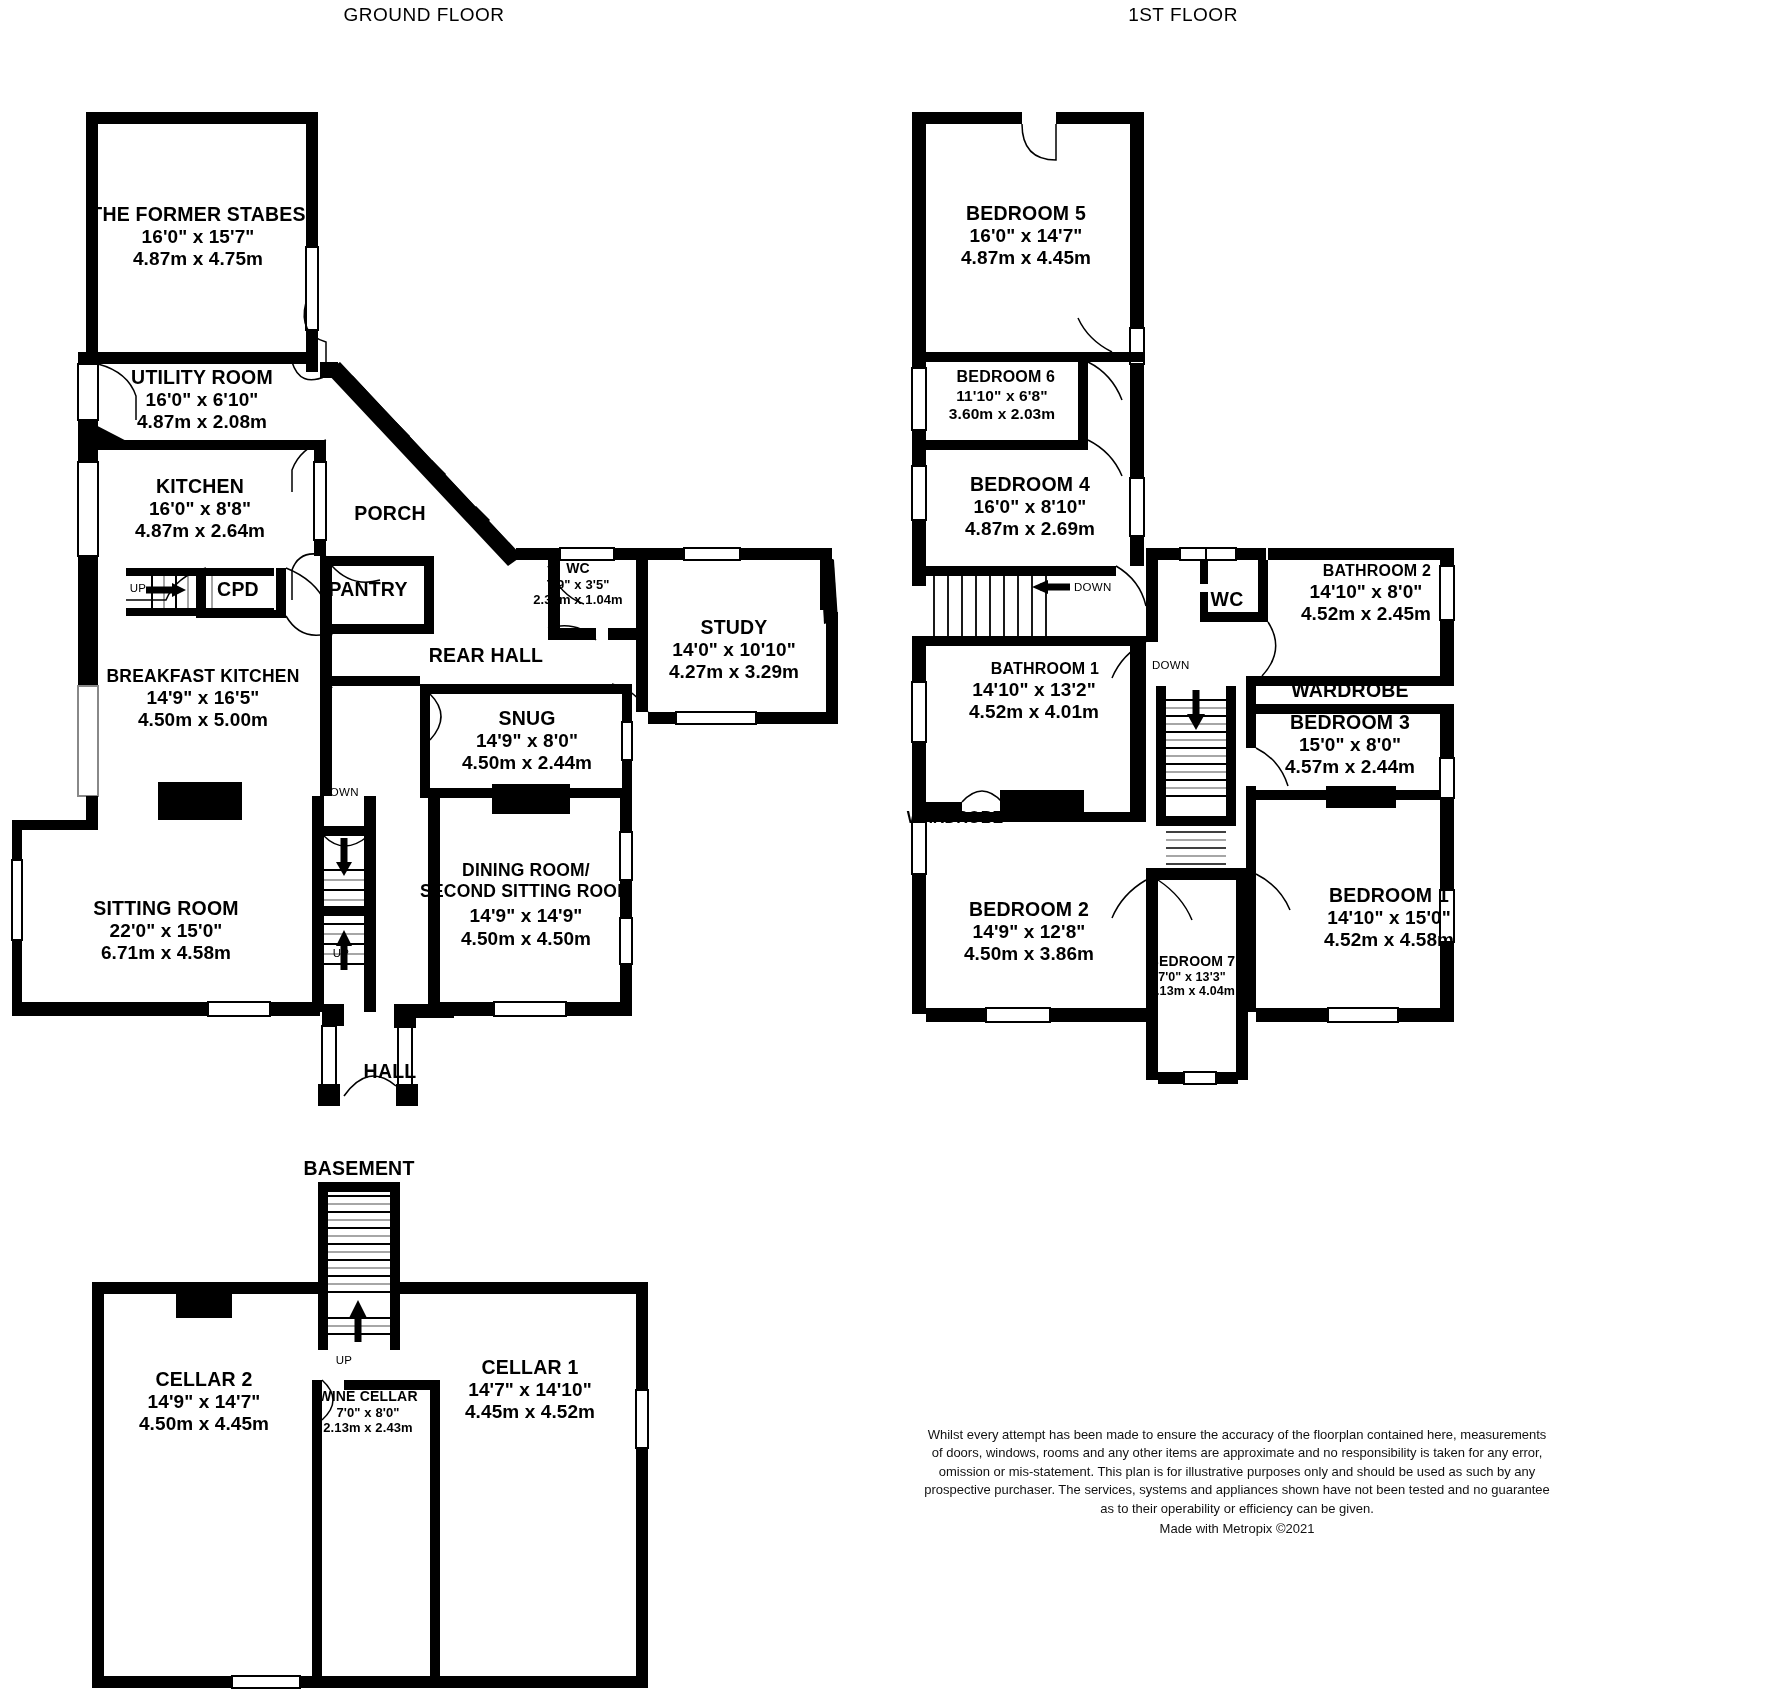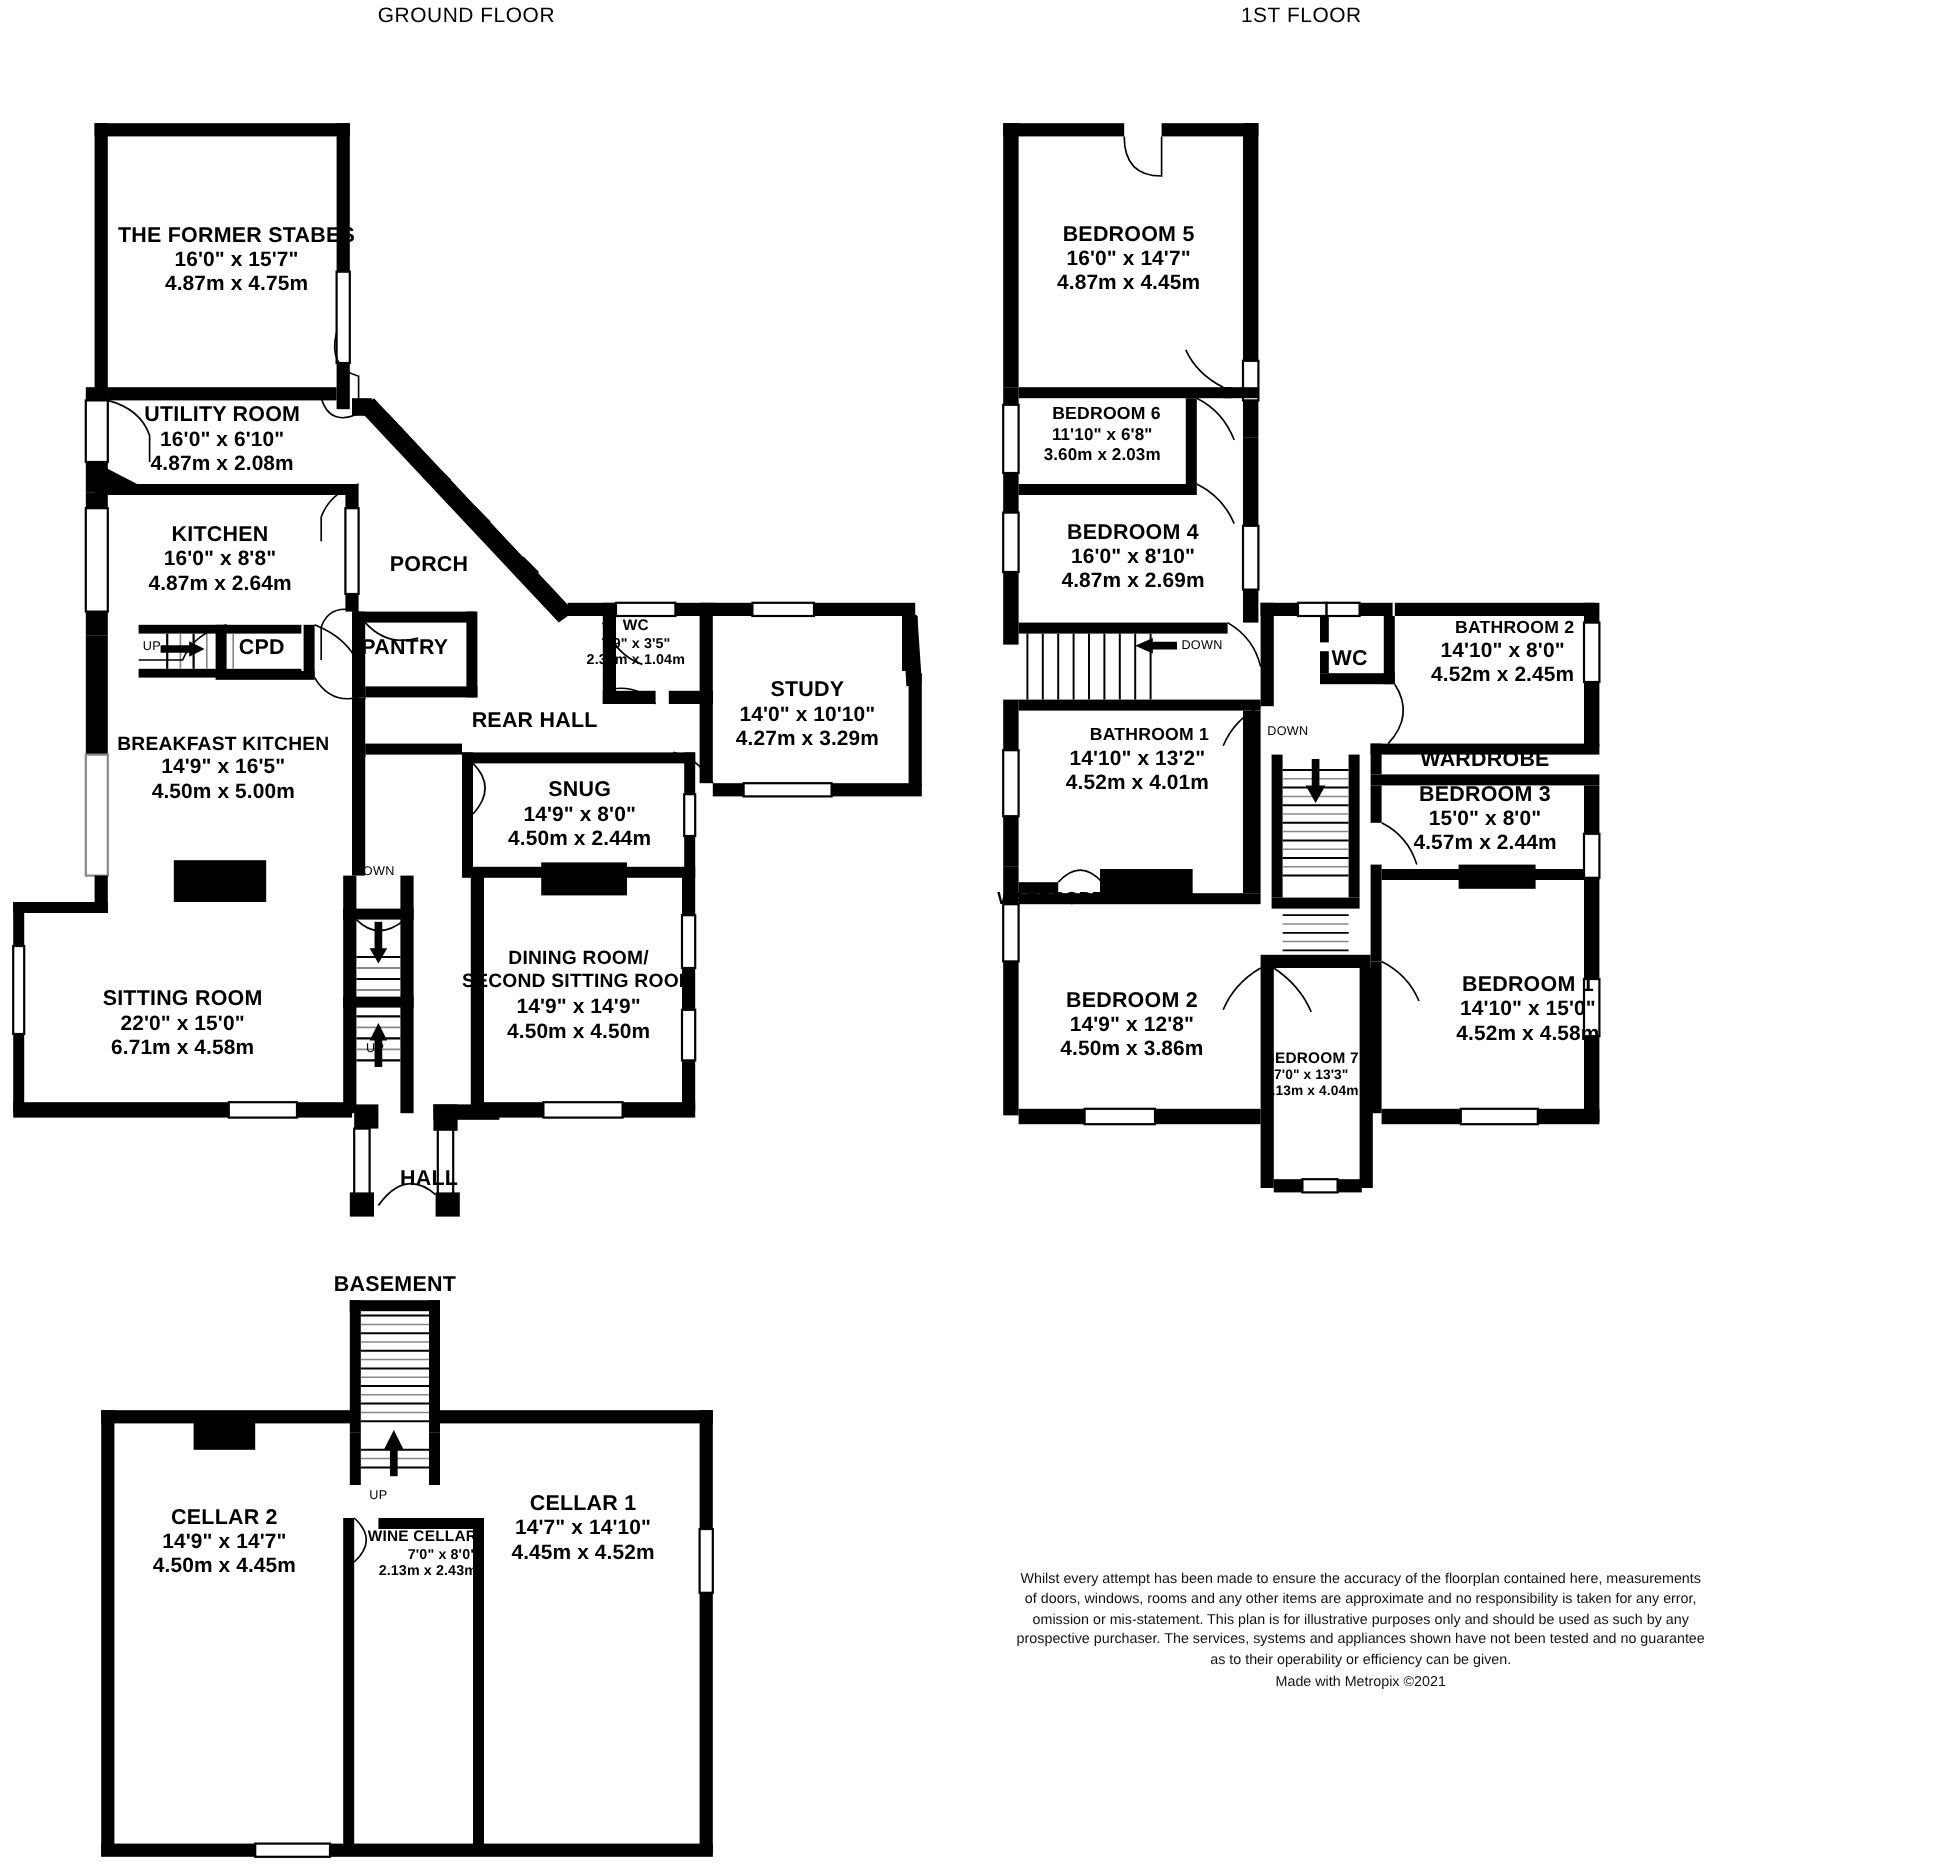--- a/index.html
+++ b/index.html
@@ -402,21 +402,21 @@
       </g>
       <g fill="none" stroke="#000" stroke-width="1.5">
         <path d="M322 1380 Q344 1400 322 1420"></path>
       </g>
     </g>
   </svg>
 
   <div class="floor-title" style="left:424px;top:4px;">GROUND FLOOR</div>
   <div class="floor-title" style="left:1183px;top:4px;">1ST FLOOR</div>
 
-  <div class="lbl" style="left:215px;top:203px;">
+  <div class="lbl" style="left:198px;top:203px;">
     <div class="nm">THE FORMER STABES</div>
     <div class="dim">16'0"  x 15'7"</div>
     <div class="dim">4.87m  x 4.75m</div>
   </div>
 
   <div class="lbl" style="left:202px;top:366px;">
     <div class="nm">UTILITY ROOM</div>
     <div class="dim">16'0"  x 6'10"</div>
     <div class="dim">4.87m  x 2.08m</div>
   </div>
@@ -566,21 +566,21 @@
     <div class="dim">14'9"  x 14'7"</div>
     <div class="dim">4.50m  x 4.45m</div>
   </div>
 
   <div class="lbl" style="left:530px;top:1356px;">
     <div class="nm">CELLAR 1</div>
     <div class="dim">14'7"  x 14'10"</div>
     <div class="dim">4.45m  x 4.52m</div>
   </div>
 
-  <div class="lbl" style="left:384px;top:1388px;text-align:right;">
+  <div class="lbl" style="left:368px;top:1388px;">
     <div class="nm xs">WINE CELLAR</div>
     <div class="dim xs">7'0"  x 8'0"</div>
     <div class="dim xs">2.13m  x 2.43m</div>
   </div>
 
   <div class="tag" style="left:344px;top:1354px;">UP</div>
 
   <div class="disclaimer" style="left:716px;top:1426px;width:1042px;">
     <div>Whilst every attempt has been made to ensure the accuracy of the floorplan contained here, measurements</div>
     <div>of doors, windows, rooms and any other items are approximate and no responsibility is taken for any error,</div>

